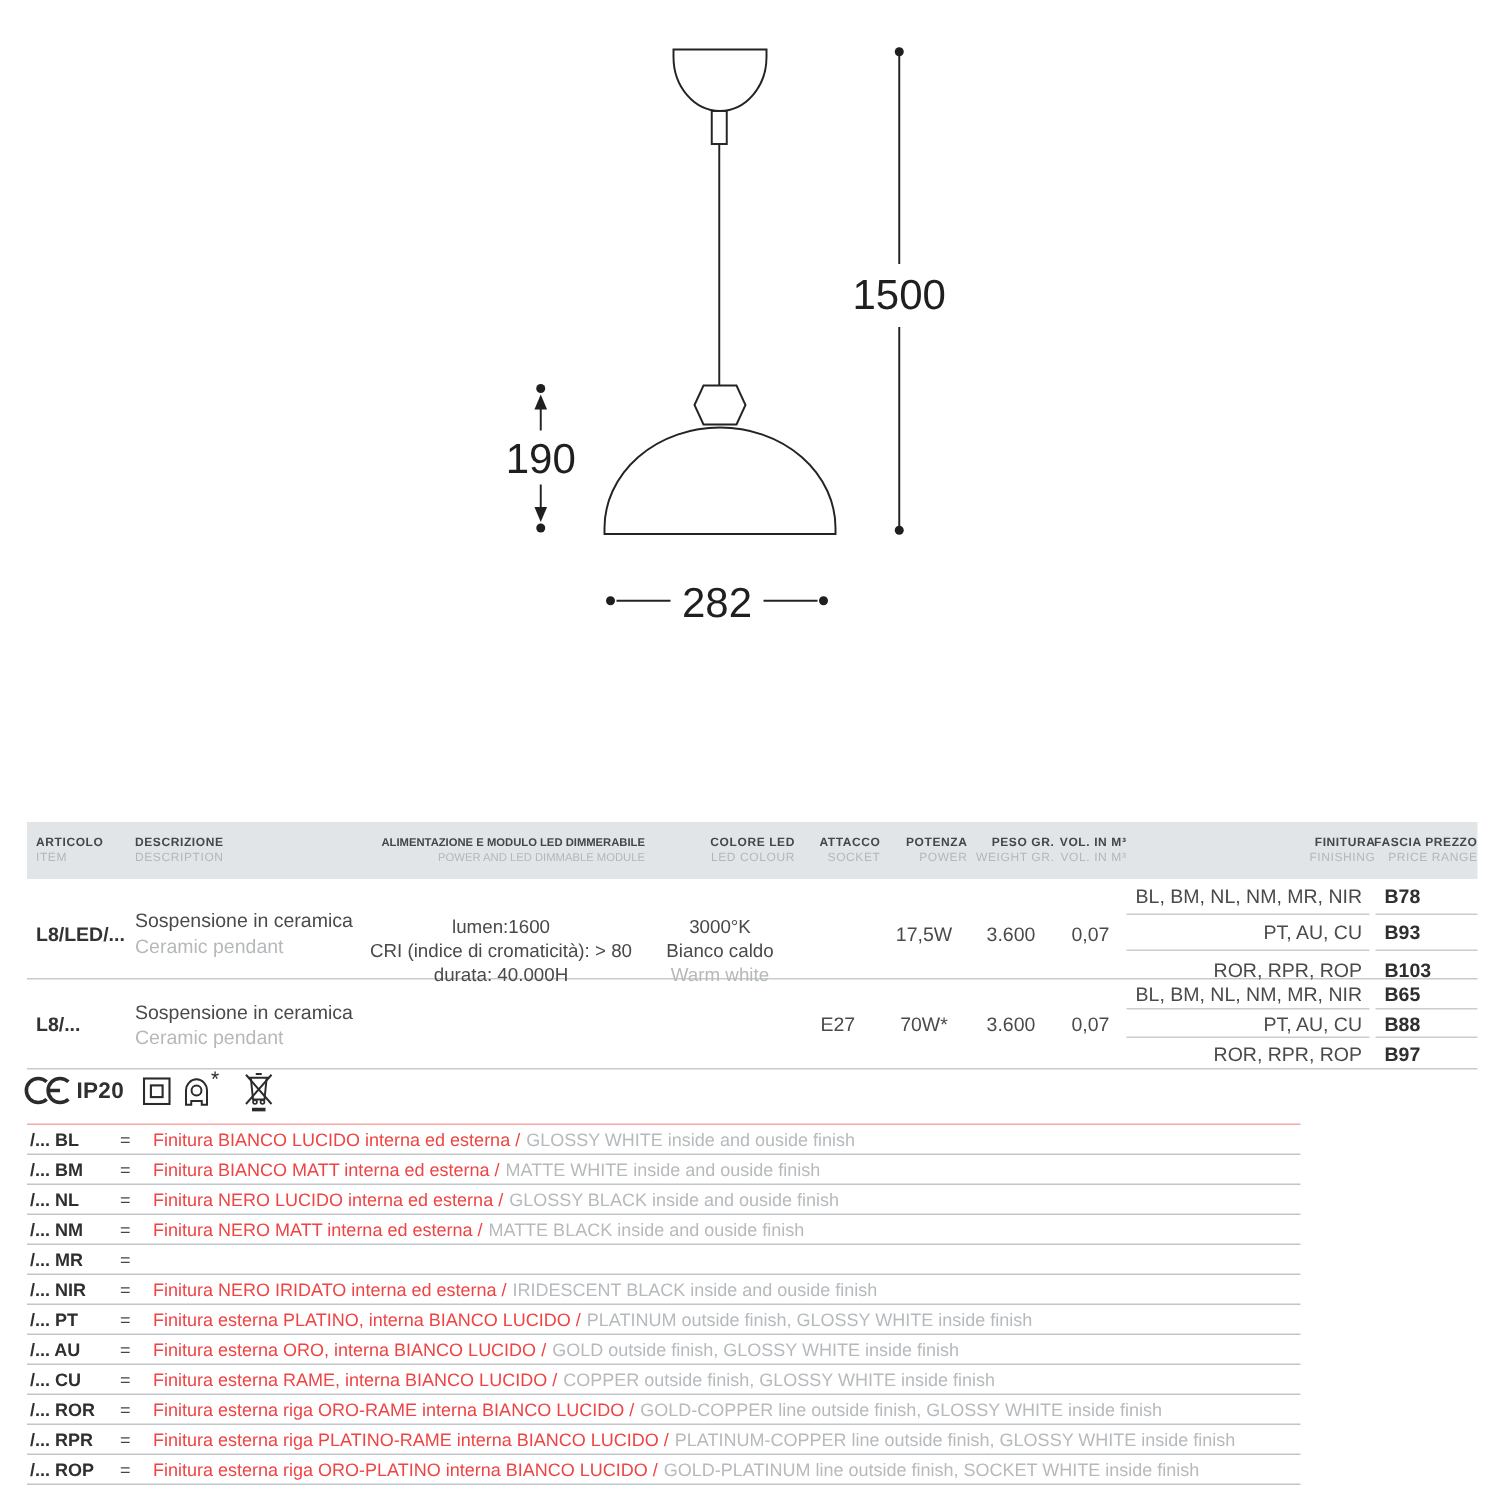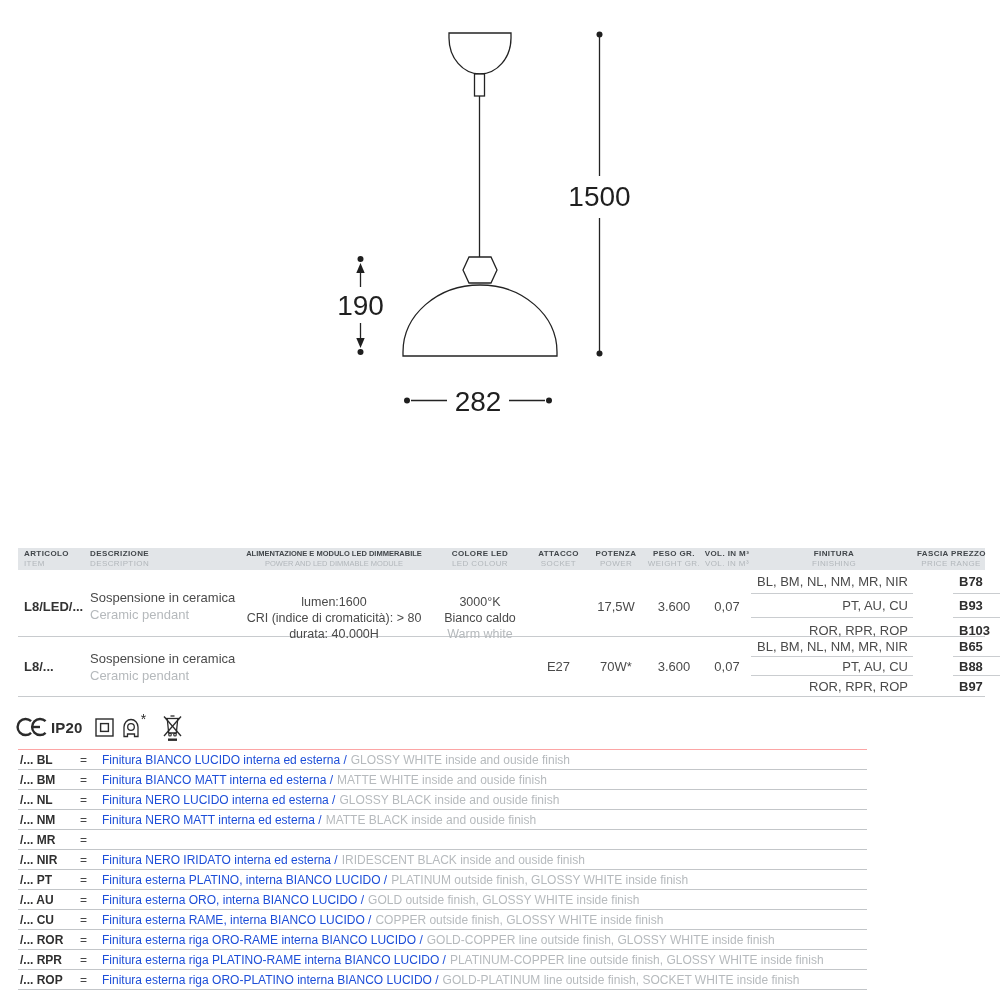--- a/index.html
+++ b/index.html
@@ -10,57 +10,57 @@
   
   .diagram { position:absolute; top:0; left:0; }
   .diagram path, .diagram line, .diagram polyline { fill:none; stroke:#232323; stroke-width:1.3; }
   .diagram .dot { fill:#1f1f1f; stroke:none; }
   .diagram .arrow { fill:#1f1f1f; stroke:none; }
   .diagram text { fill:#1f1f1f; font-size:28px; font-family:"Liberation Sans", sans-serif; }
 
   
   .spec-table { position:absolute; top:548px; left:18px; width:967px; }
   .cols { display:grid; grid-template-columns:72px 148px 192px 100px 57px 58px 58px 48px 166px 68px; }
-  .thead { background:#e2e5e8; height:22px; align-items:center; }
+  .thead { background:#e2e5e8; height:38px; align-items:center; }
   .hcell { display:flex; flex-direction:column; justify-content:center; line-height:10.5px; white-space:nowrap; }
   .hcell .it { font-weight:bold; color:#42474b; font-size:8px; letter-spacing:0.4px; }
   .hcell .en { color:#b2b7bb; font-size:8px; letter-spacing:0.4px; }
   .hcell.tight .it, .hcell.tight .en { font-size:7.5px; letter-spacing:0; }
   .h-left { padding-left:6px; }
-  .h-center { text-align:center; }
+  .h-center { text-align:center;align-items:flex-end; }
   .trow { border-bottom:1px solid #c8cbce; align-items:center; }
   .trow.r1 { height:67px; }
   .trow.r2 { height:60px; }
   .cell { font-size:13px; color:#4a4a4a; }
   .c-art { font-weight:bold; color:#333; padding-left:6px; }
   .c-desc { line-height:17px; }
   .c-desc .en { color:#b5b9bc; }
   .c-center { text-align:center; }
   .c-small { font-size:12.5px; line-height:16px;margin-top:24px; }
   .muted { color:#b5b9bc; }
   .fin-price { grid-column:9 / 11; display:flex; flex-direction:column; height:100%; }
-  .sub { flex:1; display:grid; grid-template-columns:166px 68px;gap:36px; }
+  .sub { flex:1; display:grid; grid-template-columns:166px 68px; }
   .sub .codes { display:flex; align-items:center; justify-content:flex-end; padding-right:5px; margin-right:4px; font-size:13px; color:#4a4a4a; }
   .sub .price { display:flex; align-items:center; padding-left:6px; font-size:13px; font-weight:bold; color:#2f2f2f; }
   .sub.divide .codes, .sub.divide .price { border-bottom:1px solid #cacdd0; }
 
   
   .certs { position:absolute; top:710px; left:16px; height:34px; display:flex; align-items:center; }
   .certs svg { display:block; }
   .certs .ico { stroke:#2b2b2b; fill:none; }
   .ip-label { font-size:15px; font-weight:600; color:#2f2f2f; letter-spacing:0.2px; margin-left:3px; }
   .gap-sq { margin-left:12px; } .gap-h { margin-left:7px; } .gap-bin { margin-left:16px; }
   .ast { font-size:14px; color:#2b2b2b; align-self:flex-start; margin-top:1px; }
 
   
   .legend { position:absolute; top:749px; left:18px; width:849px; border-top:1px solid #fca5a5; }
   .legend-row { display:grid; grid-template-columns:58px 26px 1fr; align-items:center; height:20px; border-bottom:1px solid #c3c6c9; font-size:12px; white-space:nowrap; }
   .leg-code { font-weight:bold; color:#2f2f2f; padding-left:2px; }
   .leg-eq { color:#454545; padding-left:4px; }
-  .leg-it { color:#1d4ed8;margin-top:35px; }
+  .leg-it { color:#ef4444;margin-top:35px; }
   .leg-en { color:#b6babd; margin-left:4px; }
 </style>
 </head>
 <body>
 
 <div class="page">
 
   <svg class="diagram" width="1000" height="430" viewBox="0 0 1000 430">
 
     <path d="M449 33 L511 33 L511 38 A31 36 0 0 1 449 38 Z"></path>

